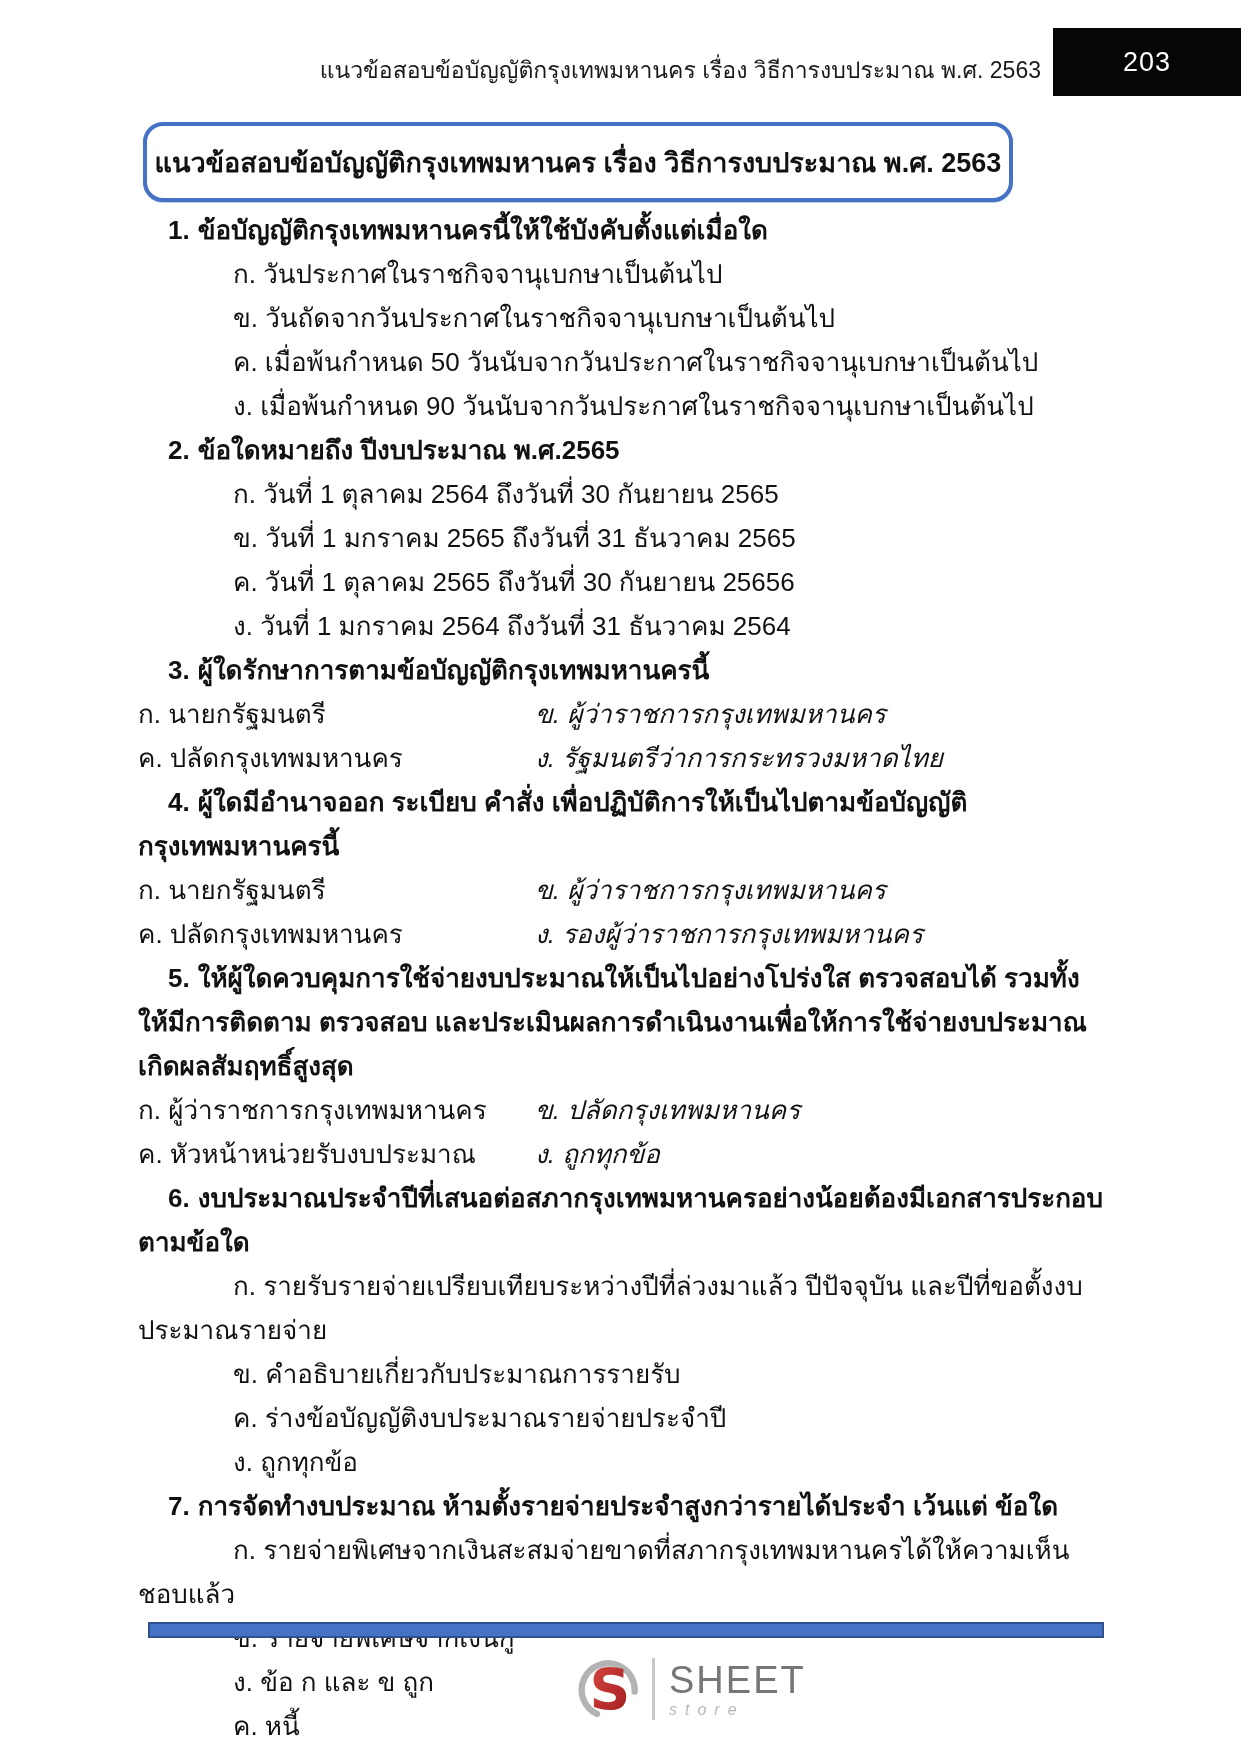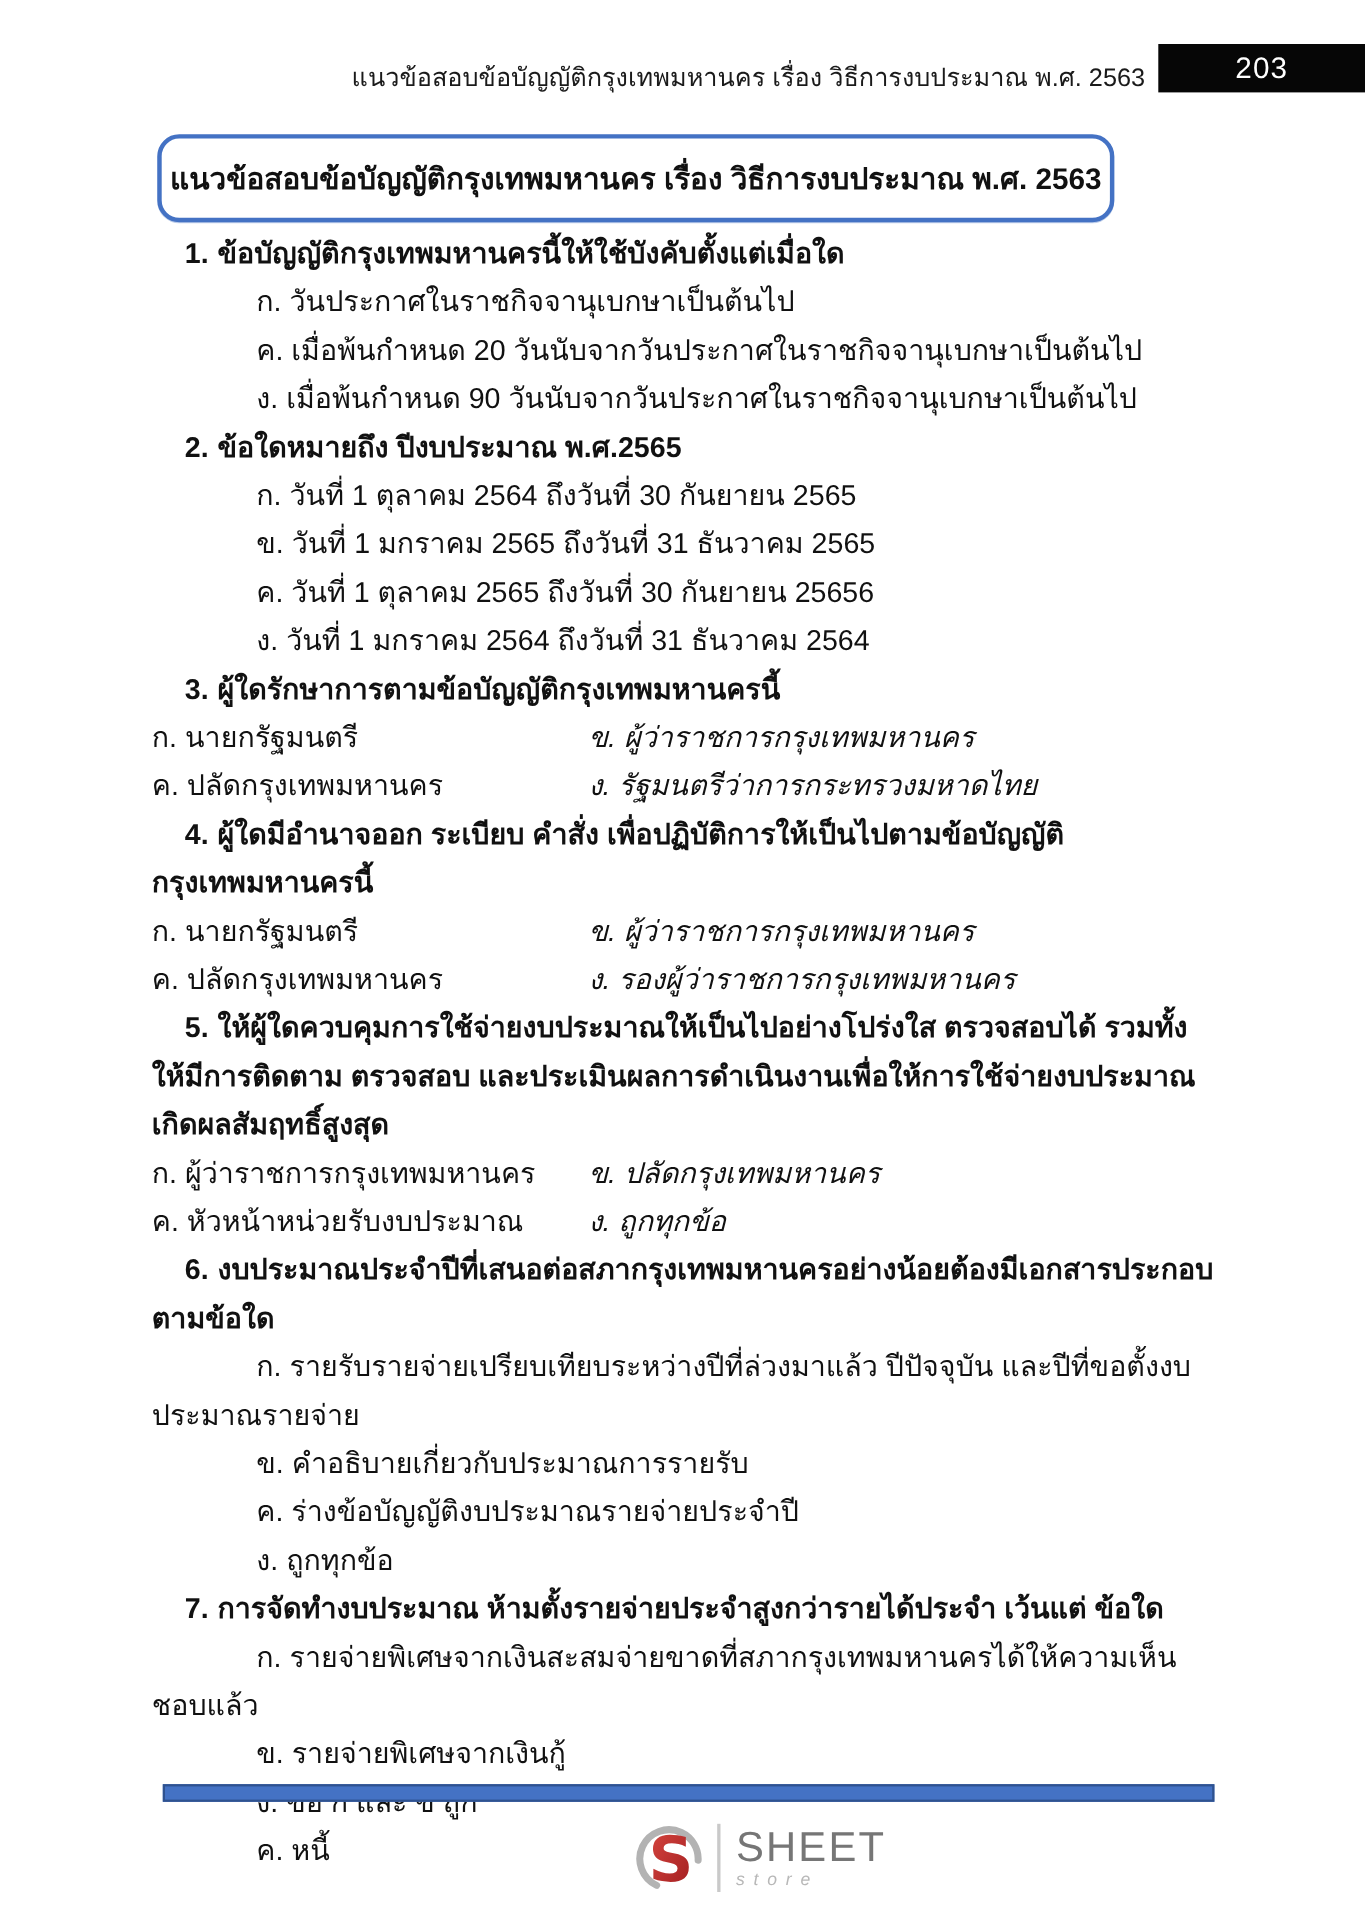--- a/index.html
+++ b/index.html
@@ -7,21 +7,21 @@
     width:1241px;height:1755px;position:relative;background:#ffffff;
     font-family:"Liberation Sans","DejaVu Sans",sans-serif;color:#111;
     overflow:hidden;
   }
   
   .running-header{
     position:absolute;top:52px;right:200px;
     font-size:23px;color:#1a1a1a;white-space:nowrap;
   }
   .page-number-box{
-    position:absolute;top:40px;left:1053px;width:188px;height:44px;
+    position:absolute;top:28px;left:1053px;width:188px;height:68px;
     background:var(--page-number-bg,#000);color:#fff;
     display:flex;align-items:center;justify-content:center;
     font-size:27px;letter-spacing:1px;
   }
   
   .title-box{
     position:absolute;top:122px;left:143px;width:862px;height:72px;
     border:4px solid var(--accent-blue,#4472c4);border-radius:20px;
     background:#fff;display:flex;align-items:center;justify-content:center;
     box-shadow:0 1px 0 rgba(68,114,196,.35);
@@ -69,21 +69,22 @@
 </div>
 
 <div class="title-box">
   <span class="box-title">แนวข้อสอบข้อบัญญัติกรุงเทพมหานคร เรื่อง วิธีการงบประมาณ พ.ศ. 2563</span>
 </div>
 
 <main class="content">
     <section>
       <div class="q-heading"><span class="q-num">1.</span><span>ข้อบัญญัติกรุงเทพมหานครนี้ให้ใช้บังคับตั้งแต่เมื่อใด</span></div>
       <div class="opt-line"><span>ก.</span> <span>วันประกาศในราชกิจจานุเบกษาเป็นต้นไป</span></div>
-      <div class="opt-line"><span>ค.</span> <span>เมื่อพ้นกำหนด 20 วันนับจากวันประกาศในราชกิจจานุเบกษาเป็นต้นไป</span></div>
+      <div class="opt-line"><span>ข.</span> <span>วันถัดจากวันประกาศในราชกิจจานุเบกษาเป็นต้นไป</span></div>
+      <div class="opt-line"><span>ค.</span> <span>เมื่อพ้นกำหนด 50 วันนับจากวันประกาศในราชกิจจานุเบกษาเป็นต้นไป</span></div>
       <div class="opt-line"><span>ง.</span> <span>เมื่อพ้นกำหนด 90 วันนับจากวันประกาศในราชกิจจานุเบกษาเป็นต้นไป</span></div>
     </section>
     <section>
       <div class="q-heading"><span class="q-num">2.</span><span>ข้อใดหมายถึง ปีงบประมาณ พ.ศ.2565</span></div>
       <div class="opt-line"><span>ก.</span> <span>วันที่ 1 ตุลาคม 2564 ถึงวันที่ 30 กันยายน 2565</span></div>
       <div class="opt-line"><span>ข.</span> <span>วันที่ 1 มกราคม 2565 ถึงวันที่ 31 ธันวาคม 2565</span></div>
       <div class="opt-line"><span>ค.</span> <span>วันที่ 1 ตุลาคม 2565 ถึงวันที่ 30 กันยายน 25656</span></div>
       <div class="opt-line"><span>ง.</span> <span>วันที่ 1 มกราคม 2564 ถึงวันที่ 31 ธันวาคม 2564</span></div>
     </section>
     <section>

